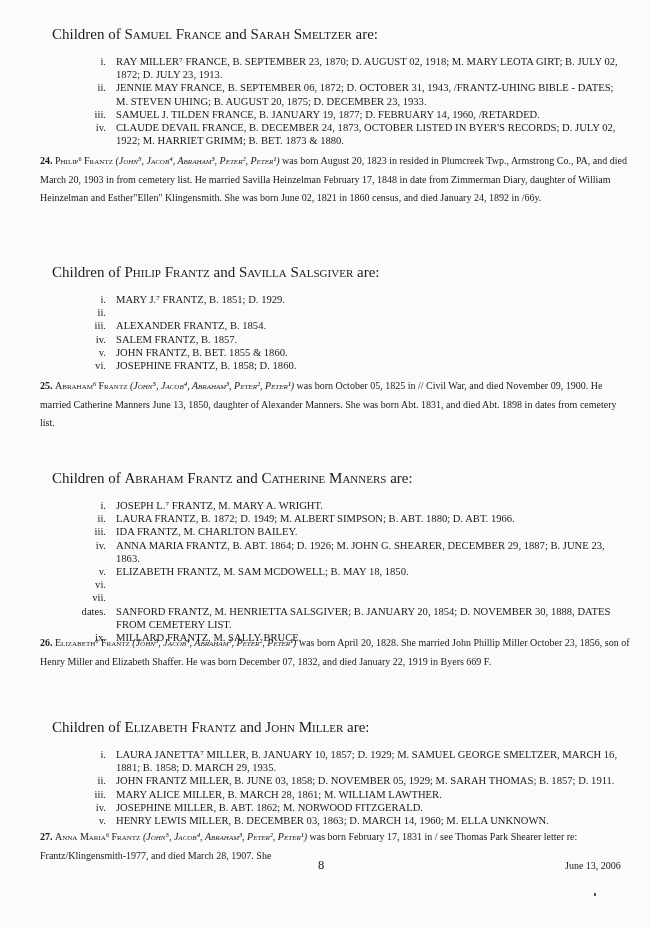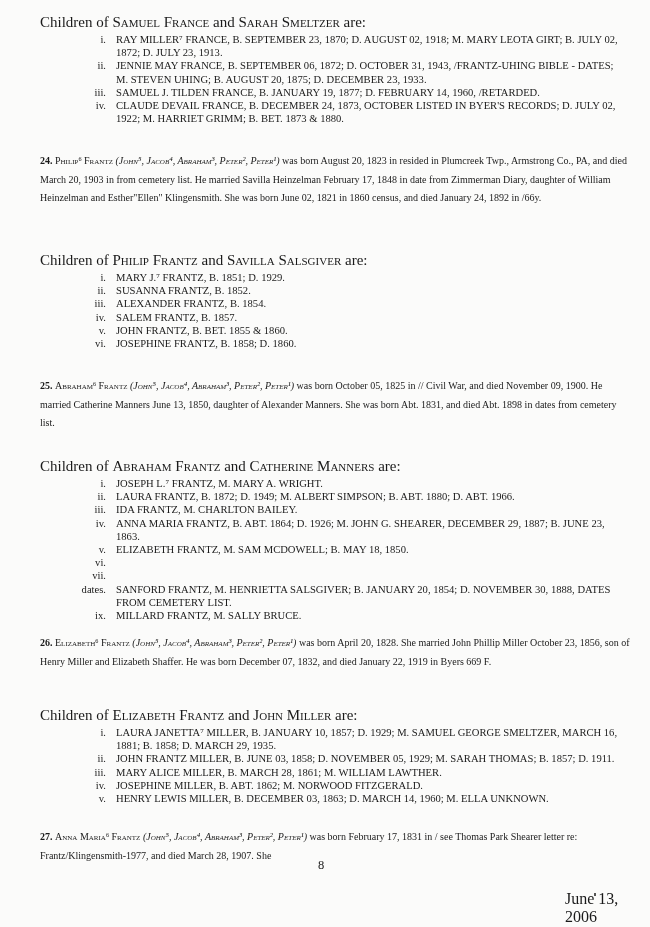--- a/index.html
+++ b/index.html
@@ -5,32 +5,32 @@
   html, body { margin: 0; padding: 0; }
   body {
     width: 650px; height: 927px; overflow: hidden;
     background: #fbfbfa;
     font-family: "Liberation Serif", "DejaVu Serif", serif;
     color: #1a1a1a;
     position: relative;
   }
   .page { position: absolute; left: 0; top: 0; width: 650px; height: 927px; }
   .block { position: absolute; left: 40px; width: 600px; }
-  .heading { font-size: 15px; line-height: 17px; margin: 0; }
+  .heading { font-size: 15px; line-height: 17px; margin: 12px; }
   .sc { font-variant: small-caps; }
   .child-list { list-style: none; margin: 2px 0 0 0; padding: 0; }
   .child { display: flex; font-size: 10.6px; line-height: 13.2px; }
   .child .num { width: 66px; text-align: right; padding-right: 10px; flex: none; }
   .child .txt { flex: 1; padding-right: 14px; text-transform: uppercase; font-variant: normal; }
   .para { font-size: 10px; line-height: 18.6px; margin: 0; width: 592px; }
   .para b { font-weight: bold; }
   .para i { font-style: italic; }
   sup { font-size: 0.62em; line-height: 0; vertical-align: 0.55em; }
   .footer-page { position: absolute; left: 318px; top: 858px; font-size: 12.5px; }
-  .footer-date { position: absolute; left: 565px; top: 890px; font-size: 16px; }
+  .footer-date { position: absolute; left: 565px; top: 860px; font-size: 10px; }
   .speck { position: absolute; left: 594px; top: 893px; width: 2px; height: 3px; background: #555; }
 </style>
 </head>
 <body>
 
 <div class="page">
 
   <div class="block" style="top:14px;">
     <p class="heading"><span>Children of </span><span class="sc">Samuel France</span><span> and </span><span class="sc">Sarah Smeltzer</span><span> are:</span></p>
     <ul class="child-list">
@@ -58,21 +58,20 @@
   </div>
   <div class="block" style="top:252px;">
     <p class="heading"><span>Children of </span><span class="sc">Philip Frantz</span><span> and </span><span class="sc">Savilla Salsgiver</span><span> are:</span></p>
     <ul class="child-list">
       <li class="child">
           <span class="num">i.</span>
           <span class="txt">Mary J.⁷ Frantz, b. 1851; d. 1929.</span>
         </li>
       <li class="child">
           <span class="num">ii.</span>
-          <span class="txt">Susanna Frantz, b. 1852.</span>
         </li>
       <li class="child">
           <span class="num">iii.</span>
           <span class="txt">Alexander Frantz, b. 1854.</span>
         </li>
       <li class="child">
           <span class="num">iv.</span>
           <span class="txt">Salem Frantz, b. 1857.</span>
         </li>
       <li class="child">

